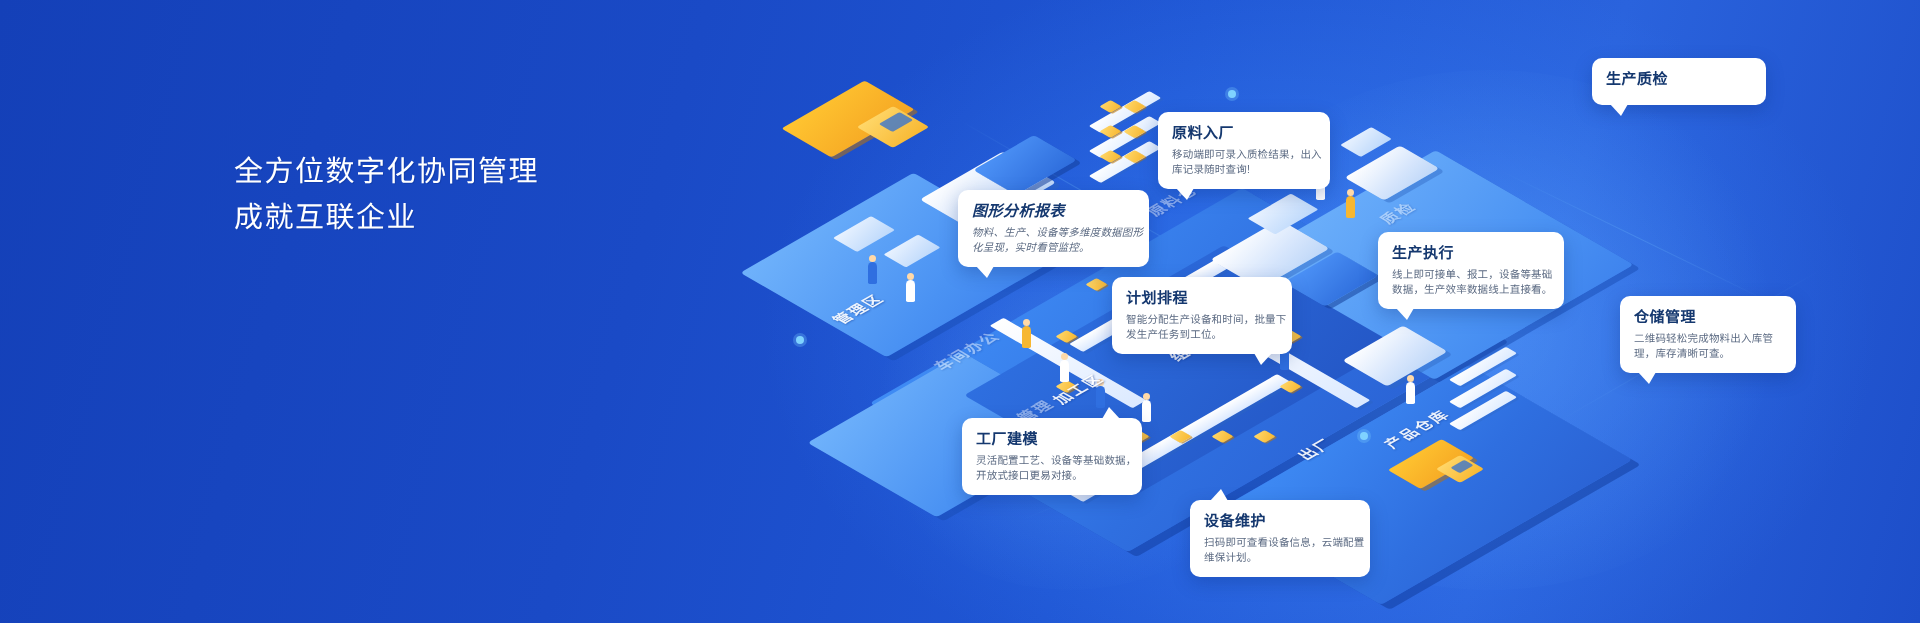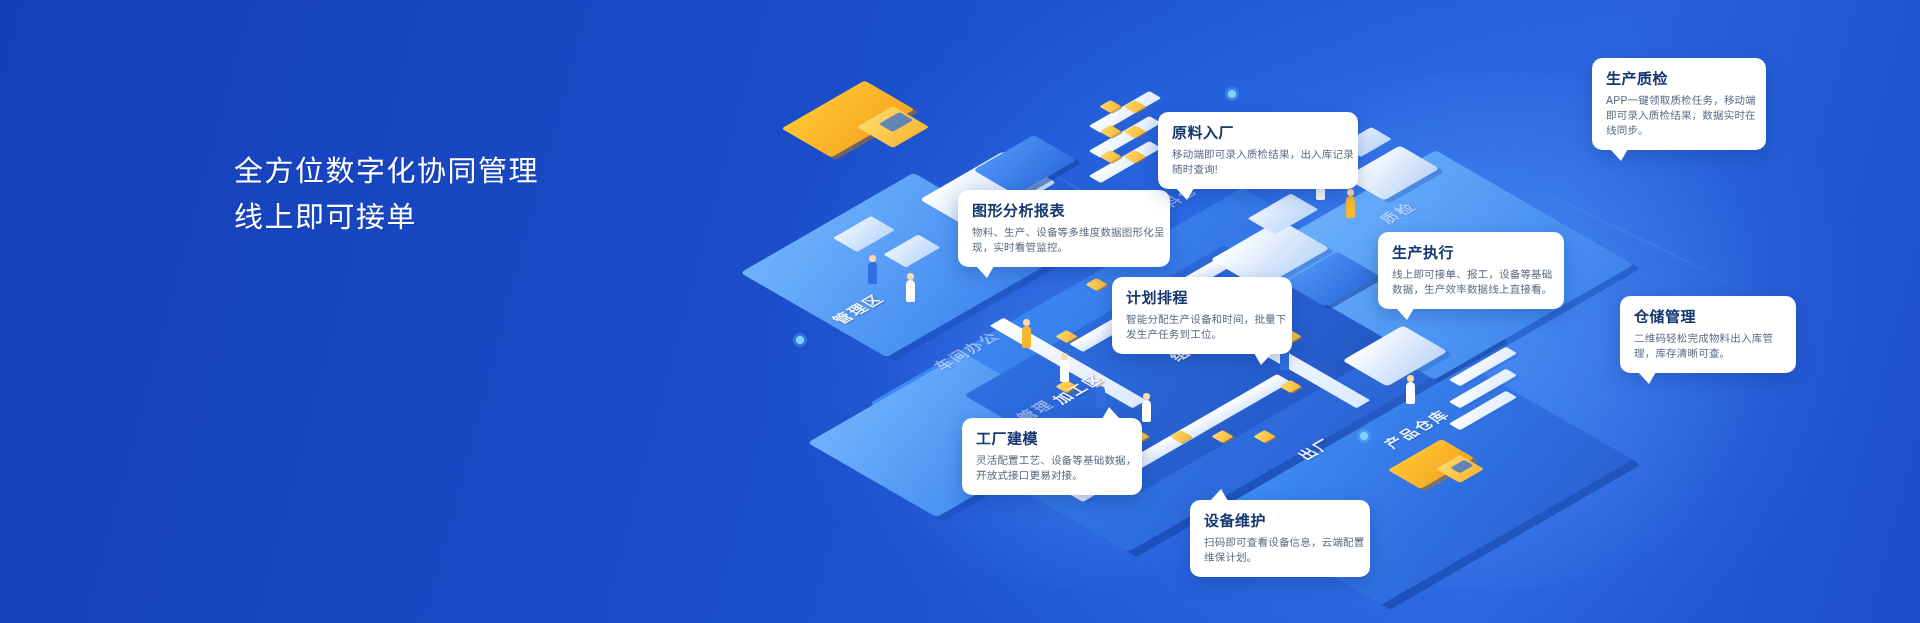--- a/index.html
+++ b/index.html
@@ -107,21 +107,21 @@
 
   <div class="ray" style="left:960px;top:120px;width:330px;transform:rotate(30deg);"></div>
   <div class="ray" style="left:900px;top:430px;width:400px;transform:rotate(-28deg);"></div>
   <div class="ray" style="left:1500px;top:170px;width:300px;transform:rotate(26deg);opacity:.8;"></div>
   <div class="ray" style="left:1020px;top:520px;width:360px;transform:rotate(-22deg);opacity:.7;"></div>
   <div class="ray" style="left:1560px;top:420px;width:300px;transform:rotate(-30deg);opacity:.6;"></div>
 
   <div id="copy">
     <div id="subtitle">
       <div class="sub-line">全方位数字化协同管理</div>
-      <div class="sub-line">线上即可接单</div>
+      <div class="sub-line">成就互联企业</div>
     </div>
   </div>
 
   <div id="scene">
 
     <div class="plate base" style="left:210px;top:190px;width:430px;height:300px;"></div>
     <div class="plate light" style="left:40px;top:150px;width:200px;height:170px;"></div>
     <div class="plate light" style="left:560px;top:120px;width:230px;height:230px;"></div>
     <div class="plate base" style="left:520px;top:360px;width:290px;height:190px;"></div>
     <div class="plate light" style="left:100px;top:330px;width:180px;height:150px;"></div>
@@ -205,35 +205,34 @@
     <div class="zone-label dim" style="left:226px;top:378px;">设备管理</div>
     <div class="zone-label dim" style="left:620px;top:172px;">质检</div>
     <div class="zone-label" style="left:622px;top:388px;">产品仓库</div>
     <div class="zone-label" style="left:538px;top:408px;">出厂</div>
 
     <div class="leader-dot" style="left:36px;top:306px;"></div>
     <div class="leader-dot" style="left:468px;top:60px;"></div>
     <div class="leader-dot" style="left:600px;top:402px;"></div>
   </div>
 
-  <div class="callout" style="left:958px;top:190px;width:212px;">
+  <div class="callout" style="left:958px;top:190px;width:191px;font-style:italic;">
     <div class="c-title">图形分析报表</div>
     <div class="c-desc">物料、生产、设备等多维度数据图形化呈现，实时看管监控。</div>
     <div class="tail bl"></div>
   </div>
 
-  <div class="callout" style="left:1158px;top:112px;width:200px;">
+  <div class="callout" style="left:1158px;top:112px;width:172px;">
     <div class="c-title">原料入厂</div>
     <div class="c-desc">移动端即可录入质检结果，出入库记录随时查询!</div>
     <div class="tail bl"></div>
   </div>
 
   <div class="callout" style="left:1592px;top:58px;width:174px;">
     <div class="c-title">生产质检</div>
-    <div class="c-desc">APP一键领取质检任务，移动端即可录入质检结果，数据实时在线同步。</div>
     <div class="tail bl"></div>
   </div>
 
   <div class="callout" style="left:1112px;top:277px;width:180px;">
     <div class="c-title">计划排程</div>
     <div class="c-desc">智能分配生产设备和时间，批量下发生产任务到工位。</div>
     <div class="tail br"></div>
   </div>
 
   <div class="callout" style="left:1378px;top:232px;width:186px;">

